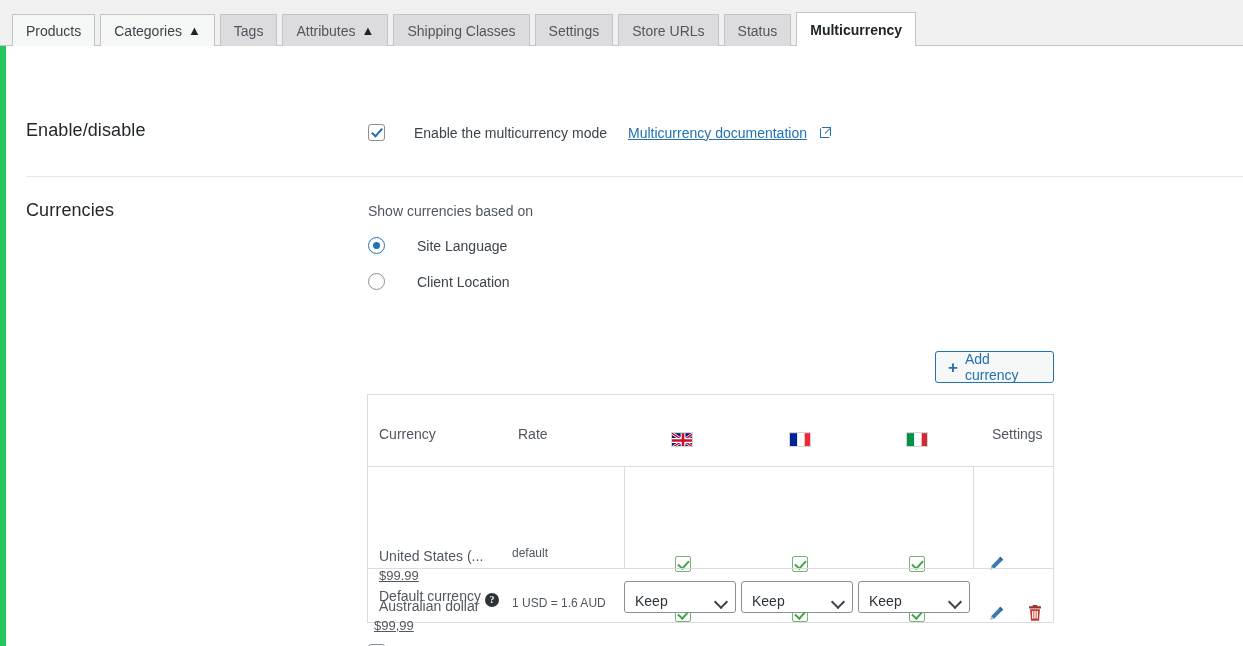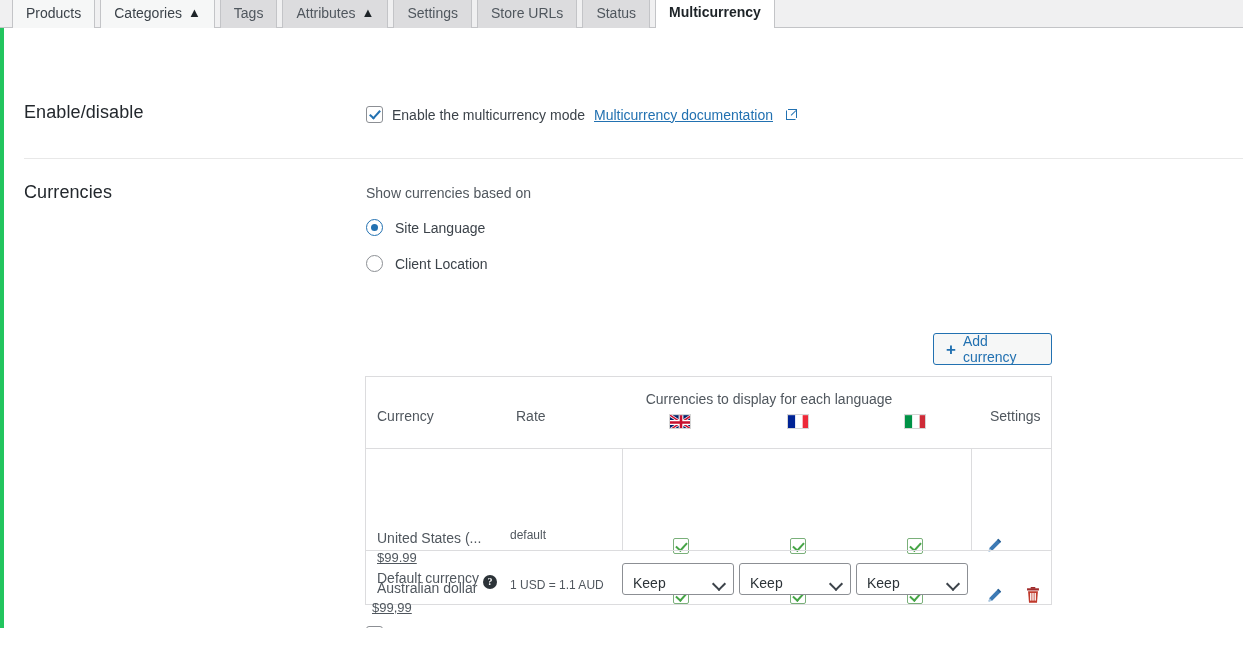--- a/index.html
+++ b/index.html
@@ -7,21 +7,21 @@
     margin: 0; padding: 0;
     width: 1243px; height: 646px;
     background: #ffffff;
     font-family: "Liberation Sans", sans-serif;
     -webkit-font-smoothing: antialiased;
   }
 
   
   .tabbar {
     position: relative;
-    height: 28px;
+    height: 46px;
     background: #f0f0f1;
     border-bottom: 1px solid #c3c4c7;
     padding-left: 12px;
     display: flex;
     align-items: flex-end;
   }
   .tab {
     position: relative;
     display: flex;
     align-items: center;
@@ -51,21 +51,21 @@
     display: inline-block;
     font-size: 13px;
     color: #1d2327;
     line-height: 1;
   }
 
   
   .page {
     position: relative;
     height: 600px;
-    border-left: 4px solid #22c55e;
+    border-left: 6px solid #22c55e;
     background: #fff;
     overflow: hidden;
   }
   .sec-divider {
     position: absolute;
     left: 20px; right: 0;
     height: 1px;
     background: #e8e8e8;
   }
   .sec-title {
@@ -108,21 +108,21 @@
   .radio.checked { border-color: #2271b1; border-width: 1px; }
   .radio.checked::after {
     content: "";
     position: absolute;
     left: 4px; top: 4px;
     width: 7px; height: 7px;
     border-radius: 50%;
     background: #2271b1;
   }
 
-  .lbl { font-size: 14px; color: #3c434a; }
+  .lbl { font-size: 14px; color: #3c434a; margin-left: 20px; }
   .lbl-muted { font-size: 14px; color: #50575e; }
 
   a.wlink {
     color: #2271b1;
     font-size: 14px;
     text-decoration: underline;
   }
   .ext-icon {
     display: inline-block;
     width: 11px; height: 11px;
@@ -316,41 +316,44 @@
       <span class="warn-icon">▲</span>
     </a>
     <a class="tab" href="#">
       <span>Tags</span>
     </a>
     <a class="tab" href="#">
       <span>Attributes</span>
       <span class="warn-icon">▲</span>
     </a>
     <a class="tab" href="#">
+      <span>Shipping Classes</span>
+    </a>
+    <a class="tab" href="#">
       <span>Settings</span>
     </a>
     <a class="tab" href="#">
       <span>Store URLs</span>
     </a>
     <a class="tab" href="#">
       <span>Status</span>
     </a>
     <a class="tab active" href="#">
       <span>Multicurrency</span>
     </a>
   </div>
 
 <div class="page">
 
   <div class="sec-title" style="left:20px; top:74px;">Enable/disable</div>
 
   <div class="row-line" style="position:absolute; left:362px; top:78px; gap:9px;">
     <span class="cbox checked"></span>
     <span class="lbl">Enable the multicurrency mode</span>
-    <a class="wlink" href="#" style="margin-left:0;text-align:right;"><span>Multicurrency documentation</span></a>
+    <a class="wlink" href="#" style="margin-left:12px;text-align:right;"><span>Multicurrency documentation</span></a>
     <span class="ext-icon">
         <span class="ext-arrow"></span>
       </span>
   </div>
 
   <div class="sec-divider" style="top:130px;"></div>
 
   <div class="sec-title" style="left:20px; top:154px;">Currencies</div>
 
   <div class="lbl-muted" style="position:absolute; left:362px; top:157px;">Show currencies based on</div>
@@ -368,21 +371,20 @@
   <div class="btn-add" style="left:929px; top:305px; width:119px;">
     <span class="plus">+</span>
     <span>Add currency</span>
   </div>
 
   <div class="ctable" style="left:361px; top:348px; width:687px;">
 
     <div class="thead">
       <div class="th" style="left:11px; top:31px;">Currency</div>
       <div class="th" style="left:150px; top:31px;">Rate</div>
-      <div class="lang-title" style="left:258px; top:14px; width:290px;">Currencies to display for each language</div>
 
       <div class="flag" style="left:303px; top:37px;">
         <svg width="22" height="15" viewBox="0 0 60 40">
           <rect width="60" height="40" fill="#012169"></rect>
           <path d="M0,0 L60,40 M60,0 L0,40" stroke="#fff" stroke-width="8"></path>
           <path d="M0,0 L60,40 M60,0 L0,40" stroke="#C8102E" stroke-width="4"></path>
           <path d="M30,0 V40 M0,20 H60" stroke="#fff" stroke-width="13"></path>
           <path d="M30,0 V40 M0,20 H60" stroke="#C8102E" stroke-width="7"></path>
         </svg>
       </div>
@@ -420,21 +422,21 @@
             <path d="M14.5 2.2 L17.8 5.5 L7.2 16.1 L3.0 17.0 L3.9 12.8 Z" fill="#3d7ab5"></path>
             <path d="M3.9 12.8 L7.2 16.1 L3.0 17.0 Z" fill="#a9c6de"></path>
             <path d="M14.5 2.2 L17.8 5.5 L16.4 6.9 L13.1 3.6 Z" fill="#2f6294"></path>
           </svg>
         </div>
       </div>
 
       <div class="trow">
         <div class="cur-name" style="left:11px; top:131px;">Australian dollar</div>
         <div class="cur-price" style="left:6px; top:151px;">$99,99</div>
-        <div class="cur-rate" style="left:144px; top:129px;">1 USD = 1.1 AUD</div>
+        <div class="cur-rate" style="left:144px; top:129px;">1 USD = 1.6 AUD</div>
         <div class="gcheck" style="left:307px; top:139px;"></div>
         <div class="gcheck" style="left:424px; top:139px;"></div>
         <div class="gcheck" style="left:541px; top:139px;"></div>
         <div class="icon-btn" style="left:620px; top:138px;">
           <svg width="17" height="17" viewBox="0 0 20 20">
             <path d="M14.5 2.2 L17.8 5.5 L7.2 16.1 L3.0 17.0 L3.9 12.8 Z" fill="#3d7ab5"></path>
             <path d="M3.9 12.8 L7.2 16.1 L3.0 17.0 Z" fill="#a9c6de"></path>
             <path d="M14.5 2.2 L17.8 5.5 L16.4 6.9 L13.1 3.6 Z" fill="#2f6294"></path>
           </svg>
         </div>

